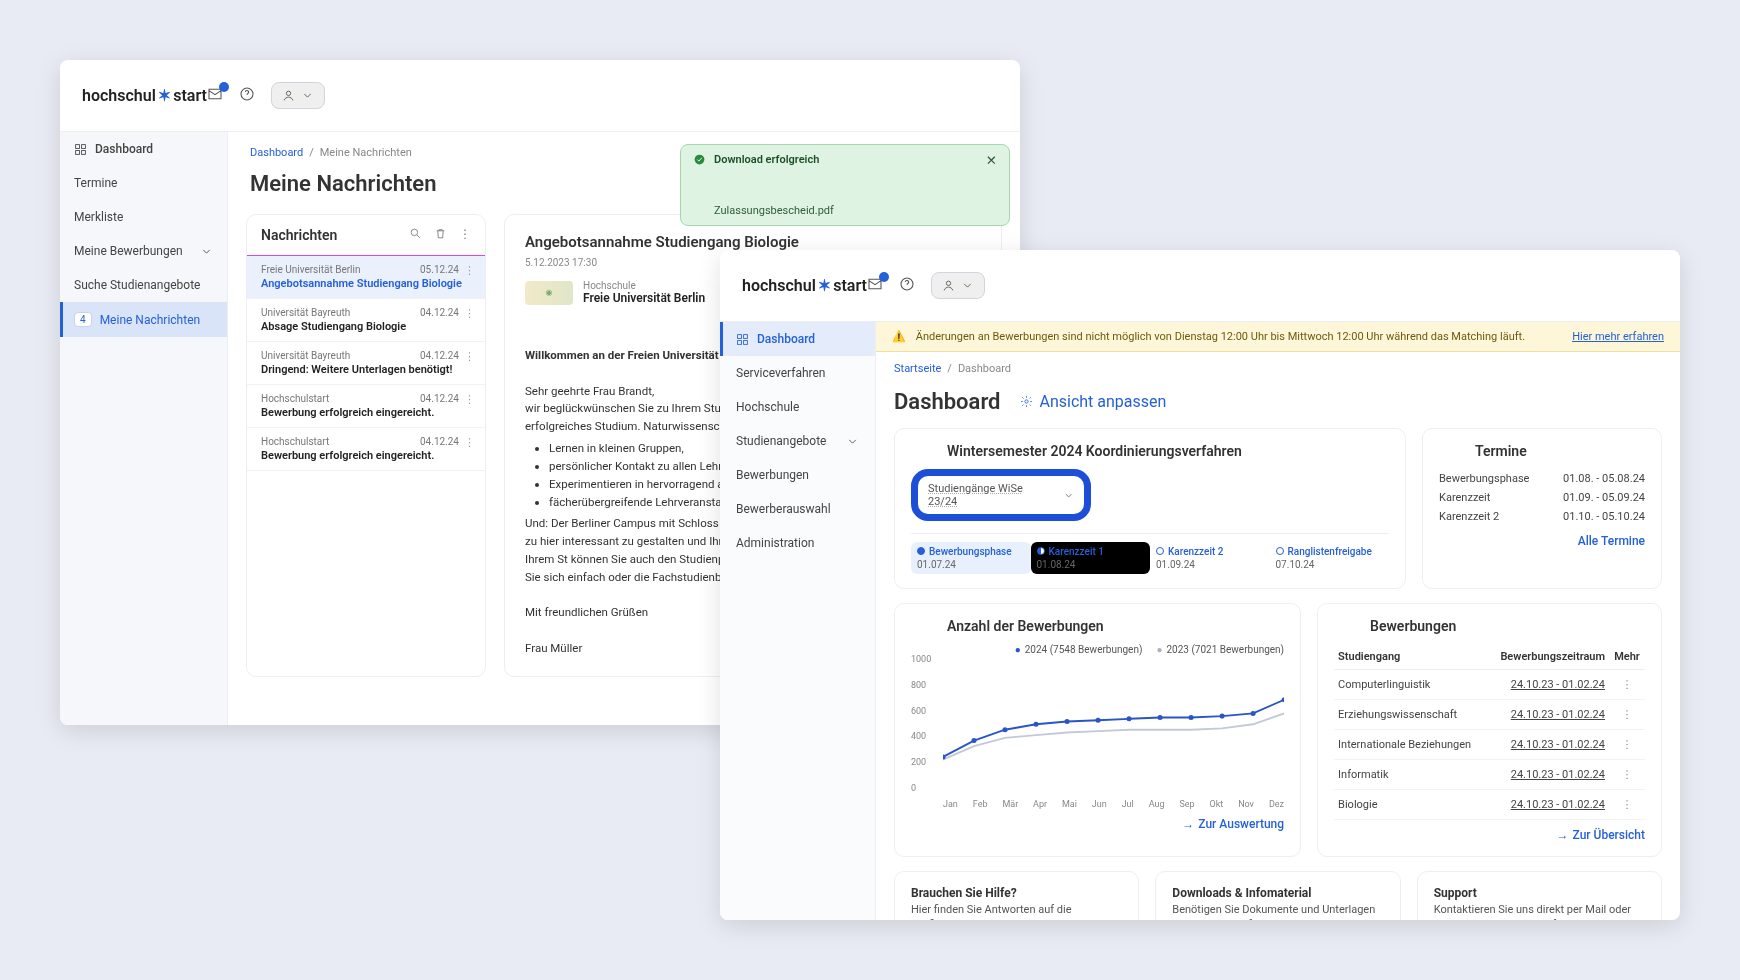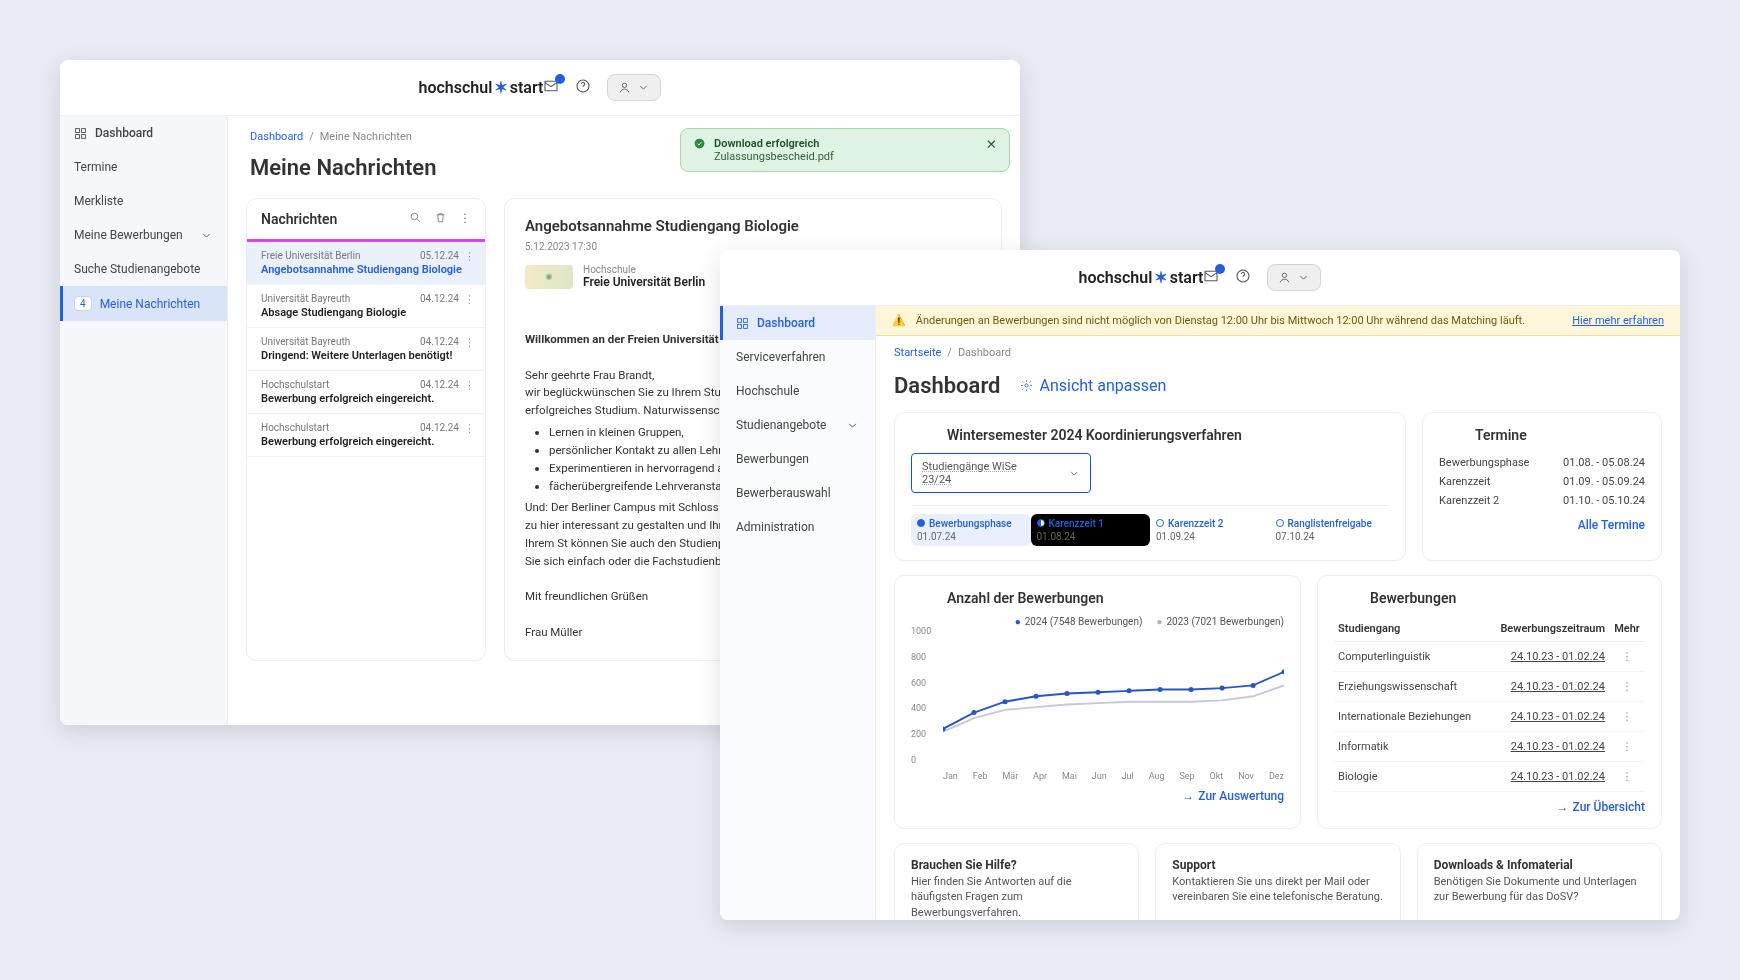--- a/index.html
+++ b/index.html
@@ -1,50 +1,50 @@
 <!DOCTYPE html>
 <html><head>
 <meta charset="utf-8">
 <style>
 * { box-sizing: border-box; margin: 0; padding: 0; }
 body { font-family: -apple-system, "Segoe UI", Roboto, Arial, sans-serif; background: #e8ebf3; width: 1740px; height: 980px; position: relative; color: #333; font-size: 12px; }
 .window { position: absolute; background: #fff; border-radius: 8px; box-shadow: 0 6px 24px rgba(0,0,0,0.12); overflow: hidden; }
 
 
 #w1 { left: 60px; top: 60px; width: 960px; height: 665px; }
-.header { display:flex; align-items:center; justify-content:center; padding: 14px 22px; border-bottom:1px solid #eceef2; }
+.header { display:flex; align-items:center; justify-content:flex-start; padding: 22px 22px; border-bottom:1px solid #eceef2; }
 .logo { display:flex; align-items:center; gap:2px; font-weight:600; font-size:16px; color:#222; }
 .logo .accent { color:#2660d8; font-weight:800; }
 .header-right { display:flex; align-items:center; gap:16px; }
 .icon-btn { background:none; border:none; cursor:pointer; color:#555; position:relative; }
 .badge { position:absolute; top:-4px; right:-6px; background:#2660d8; color:#fff; font-size:8px; border-radius:8px; width:10px; height:10px; }
 .user-pill { display:flex; align-items:center; gap:6px; border:1px solid #d0d5dd; border-radius:8px; padding:6px 10px; color:#555; }
 
 .w1-body { display:flex; height:calc(100% - 56px); }
 .sidenav { width: 168px; background:#f6f7fa; border-right:1px solid #eceef2; }
 .nav-item { display:flex; align-items:center; gap:8px; padding:10px 14px; font-size:12px; color:#444; cursor:pointer; }
 .nav-item.active-dash { font-weight:500; }
 .nav-item.row-expand { justify-content:space-between; }
 .nav-item.sel { background:#d9e4f8; color:#2660d8; border-left:3px solid #2660d8; padding-left:11px; }
 .nav-badge { background:#fff; border:1px solid #c7d3ea; color:#2660d8; font-size:10px; border-radius:4px; padding:1px 5px; }
 
 .w1-main { flex:1; padding: 0 18px 18px; overflow:hidden; position:relative; }
 .toast { position:absolute; top:12px; right:10px; width:330px; background:#dff3e2; border:1px solid #a6d7ae; border-radius:8px; padding:8px 12px; display:flex; align-items:flex-start; gap:8px; font-size:11px; }
 .toast-title { font-weight:600; color:#1a5228; }
-.toast-sub { color:#2e5d3a; }
+.toast-sub { color:#2e5d3a;margin-top:38px; }
 .toast-close { margin-left:auto; color:#2e5d3a; }
 
 .breadcrumb { display:flex; gap:6px; font-size:11px; color:#888; padding:14px 4px 0; }
 .breadcrumb .link { color:#2660d8; }
 .page-h1 { font-size:22px; font-weight:600; padding:12px 4px 18px; }
 
 .twocol { display:flex; gap:18px; }
 .panel { background:#fff; border:1px solid #eceef2; border-radius:10px; }
 .msg-panel { width:240px; }
-.msg-head { display:flex; align-items:flex-start; justify-content:space-between; padding:12px 14px; border-bottom:3px solid #d946ef; }
+.msg-head { display:flex; align-items:flex-start; justify-content:space-between; padding:12px 14px; border-bottom:1px solid #d946ef; }
 .msg-head h3 { font-size:14px; font-weight:600; }
 .msg-head-icons { display:flex; gap:12px; color:#777; }
 .msg-item { padding:8px 14px; border-bottom:1px solid #f1f2f5; font-size:11px; cursor:pointer; position:relative; }
 .msg-item.sel { background:#eaf0fc; }
 .msg-item .from { color:#777; font-size:10px; }
 .msg-item.sel .subj { color:#2660d8; }
 .msg-item .subj { font-weight:600; color:#222; margin-top:2px; }
 .msg-item .date { position:absolute; top:8px; right:26px; font-size:10px; color:#777; }
 .msg-item .kebab { position:absolute; top:8px; right:10px; color:#999; }
 
@@ -73,21 +73,21 @@
 .bc2 { font-size:11px; color:#888; display:flex; gap:6px; }
 .bc2 .link { color:#2660d8; }
 .title-row { display:flex; align-items:center; gap:20px; }
 .title-row h1 { font-size:22px; font-weight:600; }
 .cust { color:#2660d8; font-size:16px; display:flex; align-items:center; gap:6px; }
 
 .row { display:flex; gap:16px; }
 .card { background:#fff; border:1px solid #eceef2; border-radius:10px; padding:14px 16px; }
 .card h3 { font-size:14px; font-weight:600; margin-bottom:10px;margin-left:36px; }
 .koord { flex:1; }
-.dropdown { border:1px solid #1d4ed8; border-radius:4px; padding:6px 10px; font-size:11px; color:#555; display:inline-flex; align-items:center; gap:24px; width:180px; justify-content:space-between; text-decoration:underline dotted #aaa; }
+.dropdown { border:7px solid #1d4ed8; border-radius:17px; padding:6px 10px; font-size:11px; color:#555; display:inline-flex; align-items:center; gap:24px; width:180px; justify-content:space-between; text-decoration:underline dotted #aaa; }
 .phases { display:flex; margin-top:12px; border-top:1px solid #eceef2; padding-top:8px; }
 .phase { flex:1; font-size:10px; padding:4px 6px; border-radius:6px; }
 .phase.done { background:#e9f0fd; }
 .phase.cur { background:#000000; }
 .phase .dot { display:inline-block; width:8px; height:8px; border-radius:50%; margin-right:4px; border:1.5px solid #2660d8; }
 .phase.done .dot { background:#2660d8; }
 .phase.cur .dot { background:linear-gradient(90deg,#2660d8 50%,#fff 50%); border-color:#2660d8; }
 .phase-name { color:#2660d8; font-weight:500; }
 .phase-date { color:#666; margin-top:2px; display:block; }
 
@@ -483,24 +483,24 @@
             <div class="card-link-row"><a class="card-link"><span class="arr">→</span><span>Zur Übersicht</span></a></div>
           </div>
         </div>
 
         <div class="help-row" id="help-row">
             <div class="card help-card">
               <h4>Brauchen Sie Hilfe?</h4>
               <p>Hier finden Sie Antworten auf die häufigsten Fragen zum Bewerbungsverfahren.</p>
             </div>
             <div class="card help-card">
+              <h4>Downloads &amp; Infomaterial</h4>
+              <p>Benötigen Sie Dokumente und Unterlagen zur Bewerbung für das DoSV?</p>
+            </div>
+            <div class="card help-card">
               <h4>Support</h4>
               <p>Kontaktieren Sie uns direkt per Mail oder vereinbaren Sie eine telefonische Beratung.</p>
             </div>
-            <div class="card help-card">
-              <h4>Downloads &amp; Infomaterial</h4>
-              <p>Benötigen Sie Dokumente und Unterlagen zur Bewerbung für das DoSV?</p>
-            </div>
           </div>
       </div>
     </div>
   </div>
 </div>
 
 </body></html>

